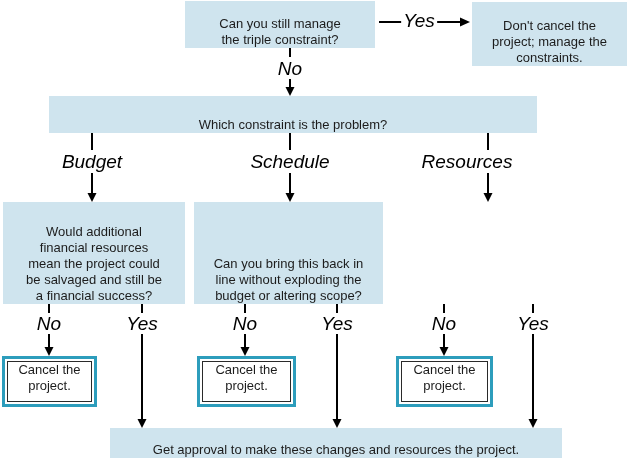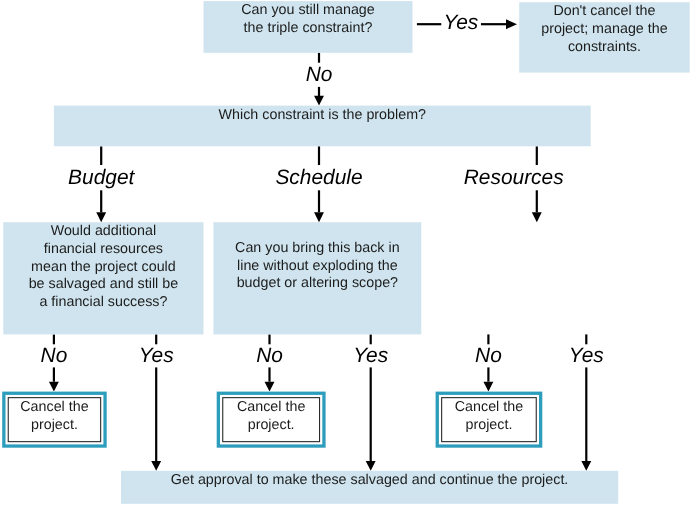--- a/index.html
+++ b/index.html
@@ -10,21 +10,21 @@
     --connector:#000000;
   }
   html,body{margin:0;padding:0;background:#ffffff;}
   .stage{
     position:relative;width:629px;height:460px;background:#ffffff;overflow:hidden;
     font-family:"Liberation Sans","DejaVu Sans",sans-serif;
     color:var(--text);
   }
   .node{
     position:absolute;background:var(--node-fill);
-    display:flex;align-items:flex-start;justify-content:center;
+    display:flex;align-items:flex-end;justify-content:center;
     text-align:center;font-size:13px;line-height:16px;
   }
   .node .txt{display:block;}
   .cancel{
     position:absolute;background:#ffffff;
     border:3px solid var(--cancel-border);
     padding:2px;box-sizing:border-box;
   }
   .cancel .inner{
     width:100%;height:100%;box-sizing:border-box;
@@ -141,21 +141,21 @@
     </div>
   </div>
 
   <div class="cancel" style="left:396px;top:356px;width:97px;height:51px;">
     <div class="inner">
       <span class="txt" style="max-width:70px;">Cancel the project.</span>
     </div>
   </div>
 
   <div class="node" style="left:110px;top:428px;width:452px;height:30px;">
-    <span class="txt">Get approval to make these salvaged and continue the project.</span>
+    <span class="txt">Get approval to make these changes and resources the project.</span>
   </div>
 
   <div class="lbl" style="left:419px;top:13px;">Yes</div>
   <div class="lbl" style="left:290px;top:61px;">No</div>
 
   <div class="lbl" style="left:92px;top:154px;">Budget</div>
   <div class="lbl" style="left:290px;top:154px;">Schedule</div>
   <div class="lbl" style="left:467px;top:154px;">Resources</div>
 
   <div class="lbl" style="left:49px;top:316px;">No</div>

